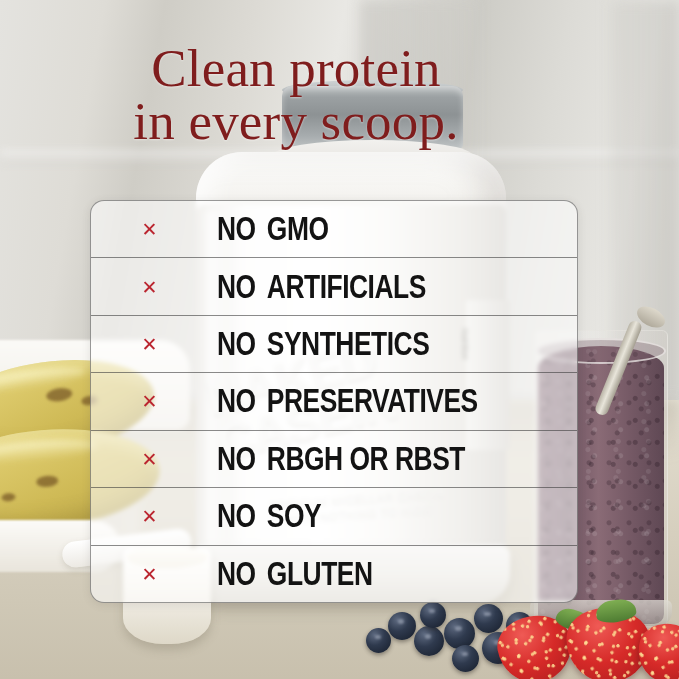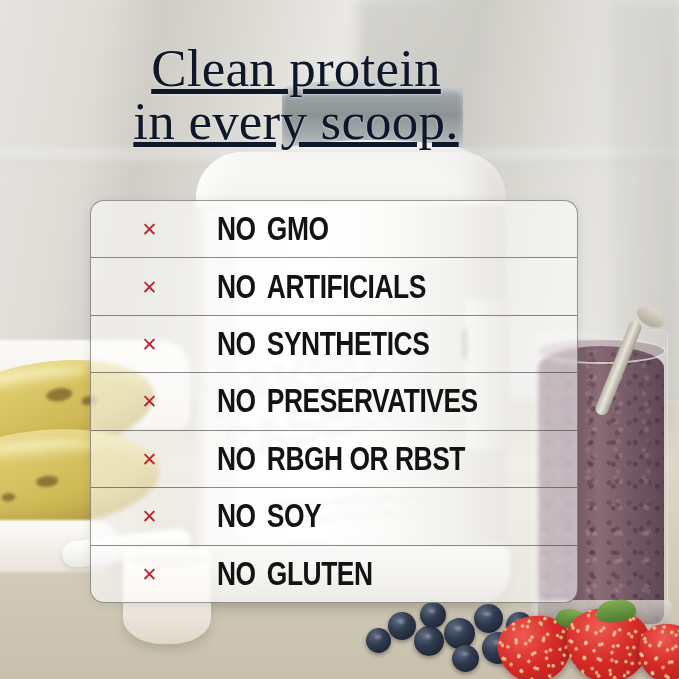--- a/index.html
+++ b/index.html
@@ -261,25 +261,24 @@
     position:absolute; background:linear-gradient(180deg,#7fae52,#4e7c32);
     border-radius:50% 50% 60% 60%/70% 70% 40% 40%;
   }
 
   
   .headline{
     position:absolute; left:0; top:42px; width:592px;
     text-align:center;
     font-family:"Liberation Serif", serif;
     font-size:53px; line-height:53px;
-    color:#0f172a;
+    color:#7f1d1d;
     letter-spacing:.2px;
     white-space:pre-line;
     text-shadow:0 1px 2px rgba(255,255,255,.45);
-    text-decoration:underline;
   }
 
   
   .card{
     position:absolute; left:90px; top:200px; width:488px; height:403px;
     border-radius:14px;
     border:1px solid rgba(70,70,70,.55);
     background:rgba(255,255,255,.58);
     backdrop-filter:blur(2px);
     box-shadow:0 2px 8px rgba(90,86,78,.14);

